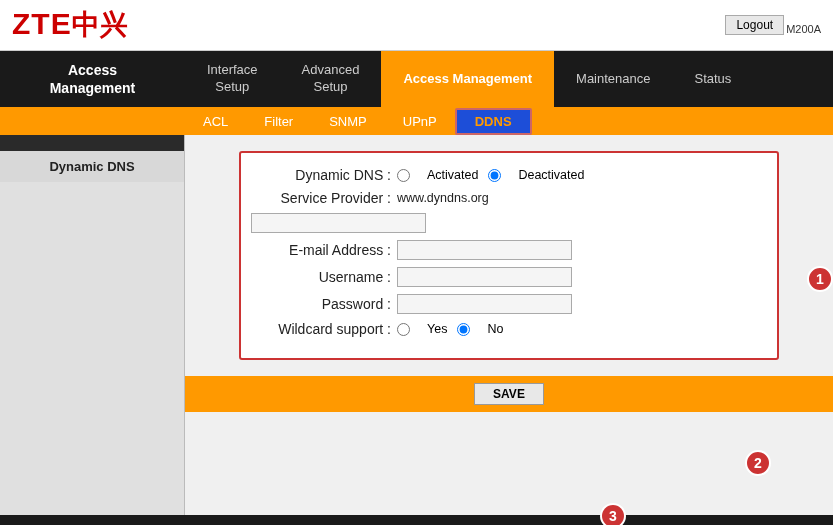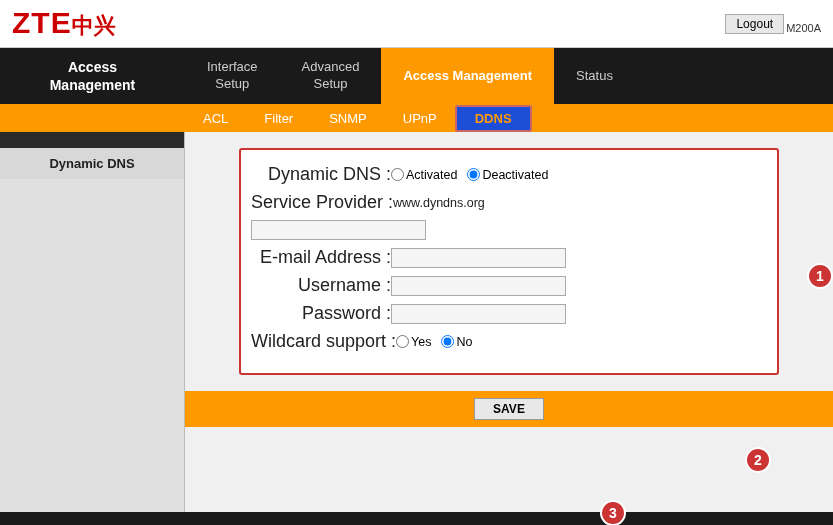--- a/index.html
+++ b/index.html
@@ -164,36 +164,37 @@
       margin: 0 auto;
     }
     .form-row {
       display: flex;
       align-items: center;
       margin-bottom: 7px;
     }
     .form-label {
       text-align: right;
       min-width: 140px;
+      margin-right: 6px;
       color: #222;
-      font-size: 18px;
+      font-size: 14px;
     }
     .form-value {
       color: #222;
       font-size: 12.5px;
     }
     .radio-group {
       display: flex;
       align-items: center;
       gap: 10px;
     }
     .radio-group label {
       display: flex;
-      align-items: flex-start;
-      gap: 2px;
+      align-items: center;
+      gap: 17px;
       font-size: 12.5px;
     }
     .form-input {
       width: 175px;
       height: 20px;
       border: 1px solid #aaa;
       background: #f5f5f5;
       font-size: 12px;
       padding: 1px 4px;
     }
@@ -247,21 +248,21 @@
 
     
     .zte-text {
       font-size: 30px;
       font-weight: bold;
       color: #005bac;
       letter-spacing: 1px;
     }
     .zte-chinese {
       color: #c00;
-      font-size: 22px;
+      font-size: 28px;
     }
   </style>
 </head>
 <body>
 
 <div class="header">
   <div class="logo">
     <span class="zte-text">ZTE</span><span class="zte-chinese">中兴</span>
   </div>
   <div class="header-right">
@@ -269,20 +270,21 @@
     <span class="device-name">M200A</span>
   </div>
 </div>
 
 <div class="nav-bar">
   <div class="nav-sidebar-label">Access<br>Management</div>
   <div class="nav-tabs">
     <div class="nav-tab">Interface<br>Setup</div>
     <div class="nav-tab">Advanced<br>Setup</div>
     <div class="nav-tab active">Access Management</div>
+    <div class="nav-tab">Maintenance</div>
     <div class="nav-tab">Status</div>
   </div>
 </div>
 
 <div class="sub-nav">
   <div class="sub-nav-item">ACL</div>
   <div class="sub-nav-item">Filter</div>
   <div class="sub-nav-item">SNMP</div>
   <div class="sub-nav-item">UPnP</div>
   <div class="sub-nav-item active">DDNS</div>

